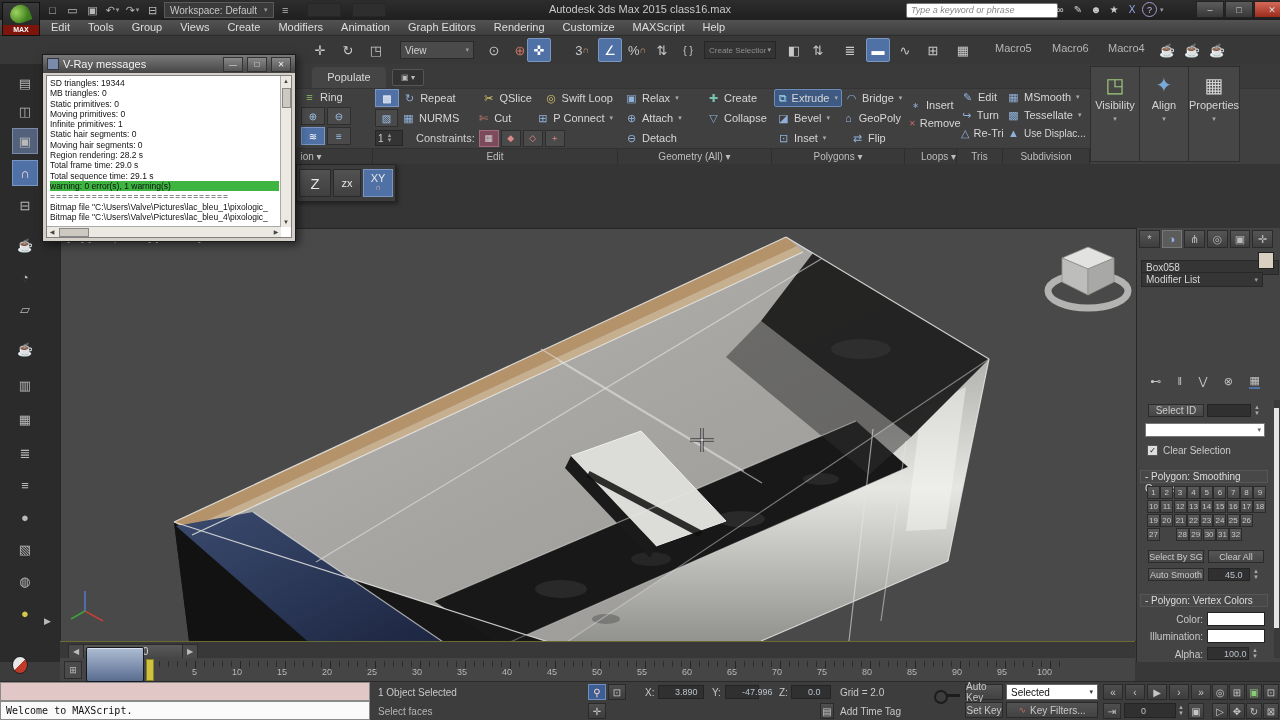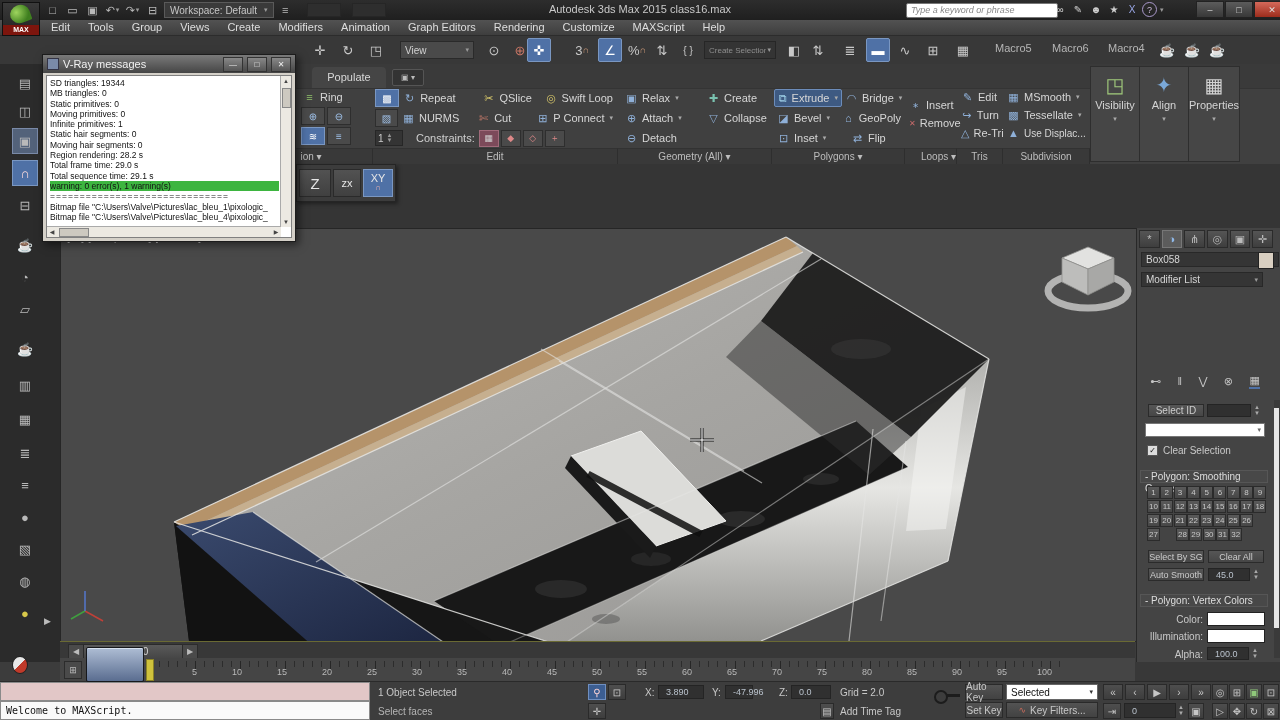--- a/index.html
+++ b/index.html
@@ -79,21 +79,21 @@
   
   .tslider{left:60px;top:641px;width:1075px;height:17px;background:#383838;border-top:1px solid #6a6a33;}
   .ts-btn{position:absolute;top:2px;width:14px;height:13px;background:#4a4a4a;border:1px solid #2c2c2c;color:#bbb;font-size:8px;display:flex;align-items:center;justify-content:center;}
   .trackbar{left:60px;top:658px;width:1075px;height:23px;background:#454545;border-bottom:1px solid #252525;}
   .tick-labels{position:absolute;left:92px;top:9px;display:flex;}
   .tick-labels span{display:inline-block;width:45px;text-align:right;color:#b9b9b9;font-size:9px;}
   .layout-tab{left:86px;top:647px;width:56px;height:33px;background:linear-gradient(#aebdd4,#5a6d90);border:1px solid #16181c;border-radius:2px;box-shadow:inset 0 1px 0 #d8e2f0;z-index:30;}
   .statusbar{left:0;top:681px;width:1280px;height:39px;background:#3d3d3d;border-top:1px solid #2a2a2a;box-sizing:border-box;}
   .sb{position:absolute;color:#c8c8c8;font-size:10px;}
   .sb-btn{position:absolute;background:linear-gradient(#535353,#424242);border:1px solid #2a2a2a;color:#c8c8c8;font-size:10px;display:flex;align-items:center;justify-content:center;box-sizing:border-box;}
-  .sb-field{position:absolute;background:#303030;border:1px solid #242424;color:#b9c2cc;font-size:9px;display:flex;align-items:center;padding:0 7px;box-sizing:border-box;}
+  .sb-field{position:absolute;background:#303030;border:1px solid #242424;color:#b9c2cc;font-size:9px;display:flex;align-items:center;padding:0 16px;box-sizing:border-box;}
   .pico{position:absolute;width:18px;height:16px;display:flex;align-items:center;justify-content:center;color:#c6c6c6;font-size:10px;background:linear-gradient(#4e4e4e,#3d3d3d);border:1px solid #2a2a2a;box-sizing:border-box;}
   .pico.hl{background:#3c5e92;border-color:#6f8fc0;color:#ffd4d4;}
   
   .vray{left:42px;top:42px;width:252px;height:186px;z-index:90;border:1px solid #1c1c1c;box-shadow:3px 3px 8px rgba(0,0,0,.5);background:#d4d0c8;margin-top:12px;}
   .vray-title{height:18px;background:linear-gradient(#7a7a7a,#454545);display:flex;align-items:center;padding:0 4px;gap:4px;color:#f2f2f2;font-size:11px;}
   .vray-btn{width:18px;height:13px;background:linear-gradient(#888,#555);border:1px solid #333;color:#eee;font-size:8px;display:flex;align-items:center;justify-content:center;}
   .vray-body{position:absolute;left:3px;top:20px;right:3px;bottom:3px;background:#fff;border:1px solid #808080;font-size:8.5px;color:#111;overflow:hidden;}
   .vray-lines{position:absolute;left:3px;top:2px;right:12px;line-height:10.3px;white-space:nowrap;}
   .vray-warn{background:#3db540;}
   .vscroll{position:absolute;right:0;top:0;width:10px;bottom:10px;background:#ece9e2;border-left:1px solid #aaa;}
@@ -525,21 +525,21 @@
 
   <div class="abs cpanel">
     <div class="cp-tabs">
       <span class="cp-tab">*</span>
       <span class="cp-tab on" style="color:#8fb8e8;">◑</span>
       <span class="cp-tab">⋔</span>
       <span class="cp-tab">◎</span>
       <span class="cp-tab">▣</span>
       <span class="cp-tab">✛</span>
     </div>
-    <div class="field abs" style="left:4px;top:24px;width:138px;height:15px;">Box058</div>
+    <div class="field abs" style="left:4px;top:32px;width:138px;height:15px;">Box058</div>
     <span class="swatch" style="left:121px;top:24px;width:14px;height:15px;background:#d9cfc1;"></span>
     <div class="field abs" style="left:4px;top:44px;width:122px;height:15px;justify-content:space-between;">
       <span>Modifier List</span>
         <span class="ddv">▾</span>
     </div>
     <div class="abs row" style="left:5px;top:145px;width:126px;height:16px;justify-content:space-around;color:#c4c4c4;font-size:11px;">
       <span>⊷</span>
       <span>‖</span>
       <span>⋁</span>
       <span>⊗</span>

